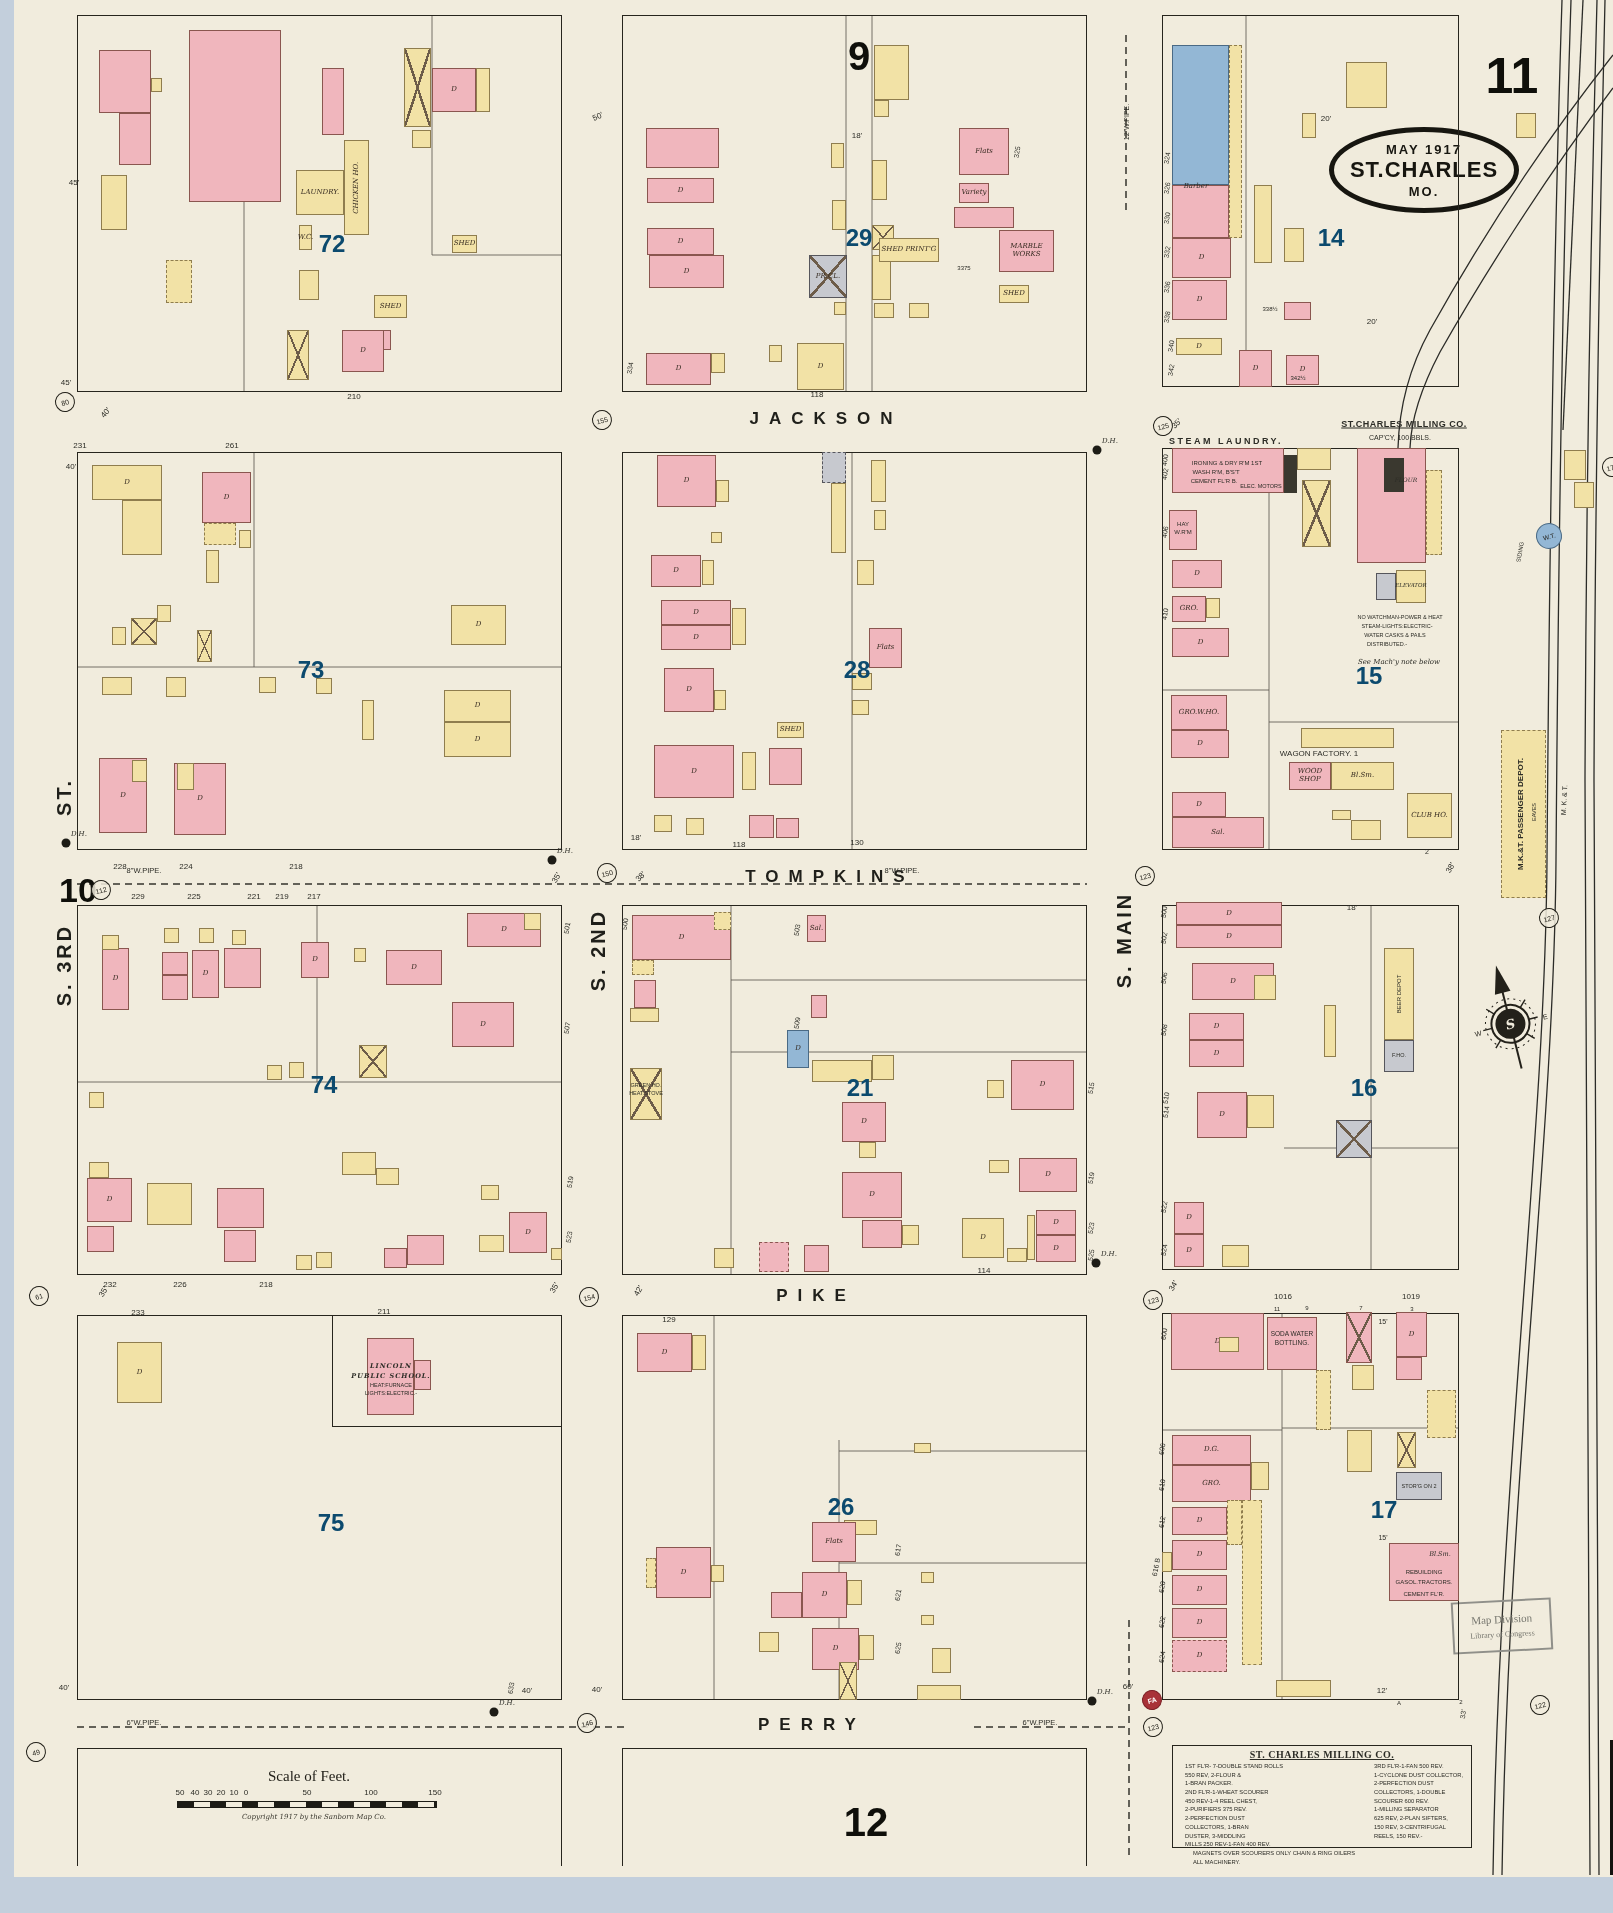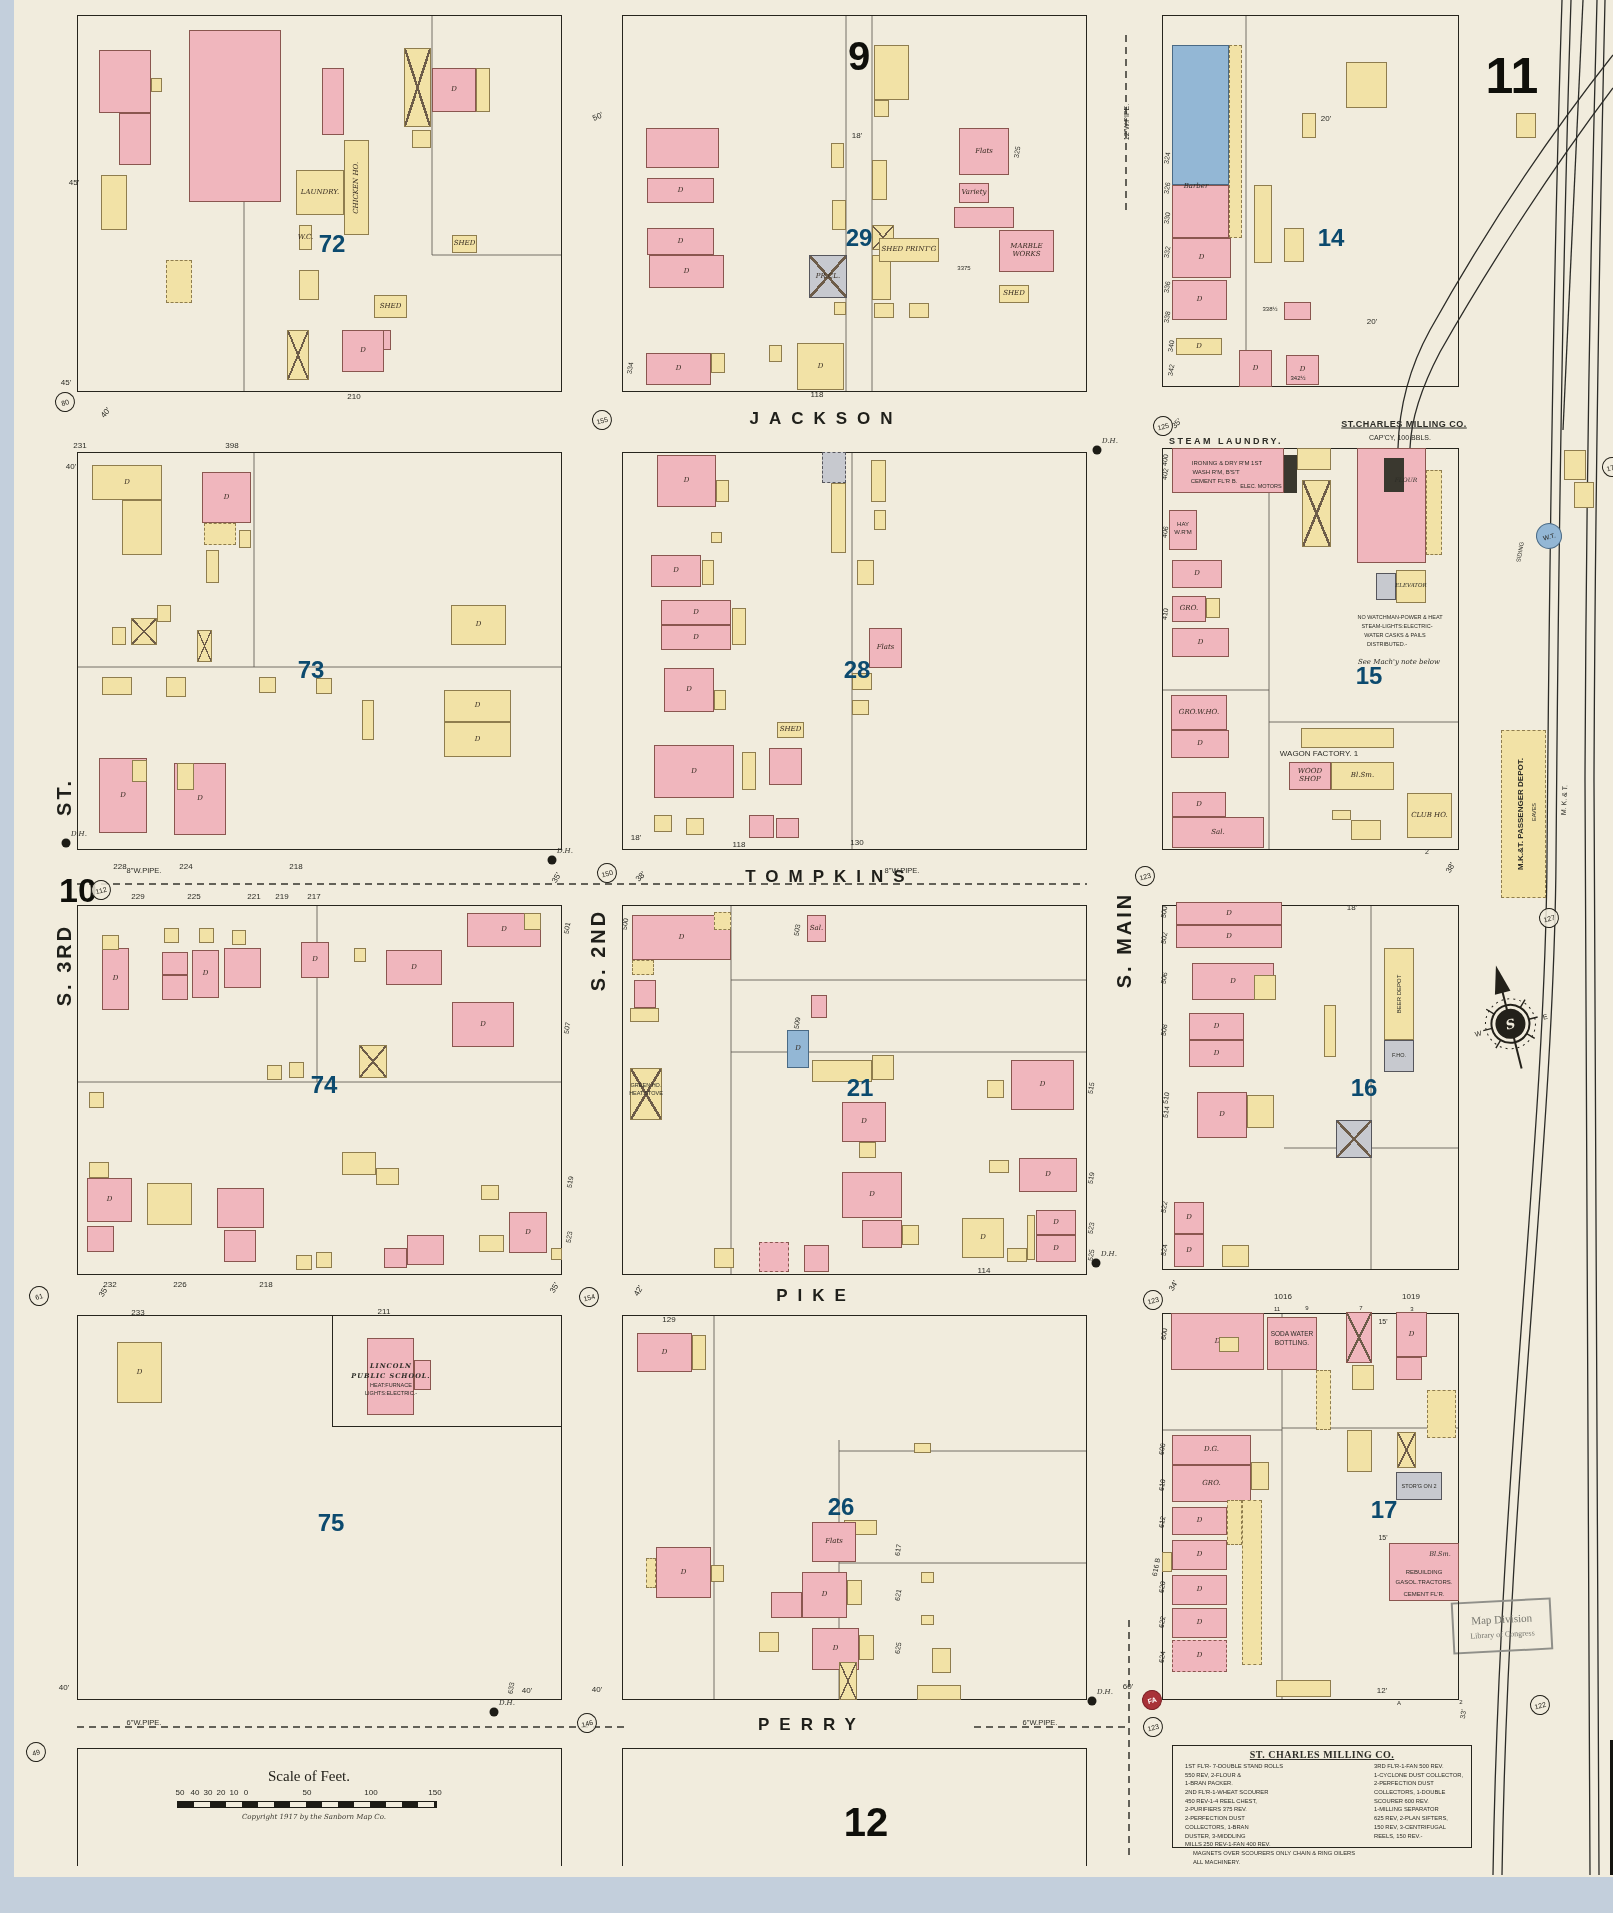--- a/index.html
+++ b/index.html
@@ -108,20 +108,25 @@
         <line x1="1162" y1="1430" x2="1282" y2="1430" stroke="#55524a" stroke-width="0.8"></line>
         <line x1="1282" y1="1428" x2="1459" y2="1428" stroke="#55524a" stroke-width="0.8"></line>
         <line x1="714" y1="1315" x2="714" y2="1700" stroke="#55524a" stroke-width="0.8"></line>
         <line x1="77" y1="884" x2="1087" y2="884" stroke="#35332c" stroke-width="1.5" stroke-dasharray="7,5"></line>
         <line x1="77" y1="1727" x2="624" y2="1727" stroke="#35332c" stroke-width="1.5" stroke-dasharray="7,5"></line>
         <line x1="974" y1="1727" x2="1129" y2="1727" stroke="#35332c" stroke-width="1.5" stroke-dasharray="7,5"></line>
         <line x1="1129" y1="1620" x2="1129" y2="1855" stroke="#35332c" stroke-width="1.5" stroke-dasharray="7,5"></line>
         <line x1="1126" y1="35" x2="1126" y2="215" stroke="#35332c" stroke-width="1.5" stroke-dasharray="7,5"></line>
       </svg>
 
+    <div class="oval">
+      <span class="ot1">MAY 1917</span>
+      <span class="ot2">ST.CHARLES</span>
+      <span class="ot3">MO.</span>
+    </div>
 
     <svg width="90" height="112" viewBox="0 0 90 112" style="position:absolute;left:1450px;top:962px;transform:rotate(-14deg);">
       <line x1="45" y1="108" x2="45" y2="14" stroke="#23211a" stroke-width="2"></line>
       <polygon points="45,2 37,30 53,30" fill="#23211a"></polygon>
       <circle cx="45" cy="62" r="25" fill="none" stroke="#23211a" stroke-width="1" stroke-dasharray="2,4"></circle>
       <circle cx="45" cy="62" r="19" fill="none" stroke="#23211a" stroke-width="2"></circle>
       <circle cx="45" cy="62" r="15" fill="#23211a"></circle>
       <g stroke="#23211a" stroke-width="1.4">
         <line x1="17" y1="62" x2="27" y2="62"></line>
           <line x1="63" y1="62" x2="73" y2="62"></line>
@@ -636,21 +641,21 @@
       <div class="lbl st" style="left: 798px; top: 1724px; font-size: 17px; transform: translate(-50%, -50%) rotate(0deg);">PERRY</div>
       <div class="lbl stv" style="left: 50px; top: 797px; font-size: 20px; transform: translate(-50%, -50%) rotate(-90deg);">ST.</div>
       <div class="lbl stv" style="left: 50px; top: 965px; font-size: 20px; transform: translate(-50%, -50%) rotate(-90deg);">S. 3RD</div>
       <div class="lbl stv" style="left: 584px; top: 950px; font-size: 20px; transform: translate(-50%, -50%) rotate(-90deg);">S. 2ND</div>
       <div class="lbl stv" style="left: 1110px; top: 940px; font-size: 20px; transform: translate(-50%, -50%) rotate(-90deg);">S. MAIN</div>
       <div class="lbl" style="left: 60px; top: 183px; font-size: 8px; transform: translate(-50%, -50%) rotate(0deg);">45'</div>
       <div class="lbl" style="left: 52px; top: 383px; font-size: 8px; transform: translate(-50%, -50%) rotate(0deg);">45'</div>
       <div class="lbl" style="left: 92px; top: 413px; font-size: 8px; transform: translate(-50%, -50%) rotate(-50deg);">40'</div>
       <div class="lbl" style="left: 340px; top: 397px; font-size: 8px; transform: translate(-50%, -50%) rotate(0deg);">210</div>
       <div class="lbl" style="left: 66px; top: 446px; font-size: 8px; transform: translate(-50%, -50%) rotate(0deg);">231</div>
-      <div class="lbl" style="left: 218px; top: 446px; font-size: 8px; transform: translate(-50%, -50%) rotate(0deg);">398</div>
+      <div class="lbl" style="left: 218px; top: 446px; font-size: 8px; transform: translate(-50%, -50%) rotate(0deg);">261</div>
       <div class="lbl" style="left: 57px; top: 467px; font-size: 8px; transform: translate(-50%, -50%) rotate(0deg);">40'</div>
       <div class="lbl" style="left: 584px; top: 117px; font-size: 8px; transform: translate(-50%, -50%) rotate(-25deg);">50'</div>
       <div class="lbl" style="left: 843px; top: 136px; font-size: 8px; transform: translate(-50%, -50%) rotate(0deg);">18'</div>
       <div class="lbl" style="left: 803px; top: 395px; font-size: 8px; transform: translate(-50%, -50%) rotate(0deg);">118</div>
       <div class="lbl" style="left: 616px; top: 368px; font-size: 7px; transform: translate(-50%, -50%) rotate(-80deg);">334</div>
       <div class="lbl" style="left: 1003px; top: 152px; font-size: 7px; transform: translate(-50%, -50%) rotate(-80deg);">325</div>
       <div class="lbl" style="left: 950px; top: 268px; font-size: 6px; transform: translate(-50%, -50%) rotate(0deg);">3375</div>
       <div class="lbl" style="left: 1112px; top: 122px; font-size: 7px; transform: translate(-50%, -50%) rotate(-90deg);">12"W.PIPE.</div>
       <div class="lbl" style="left: 1153px; top: 158px; font-size: 7px; transform: translate(-50%, -50%) rotate(-80deg);">324</div>
       <div class="lbl" style="left: 1153px; top: 188px; font-size: 7px; transform: translate(-50%, -50%) rotate(-80deg);">326</div>

